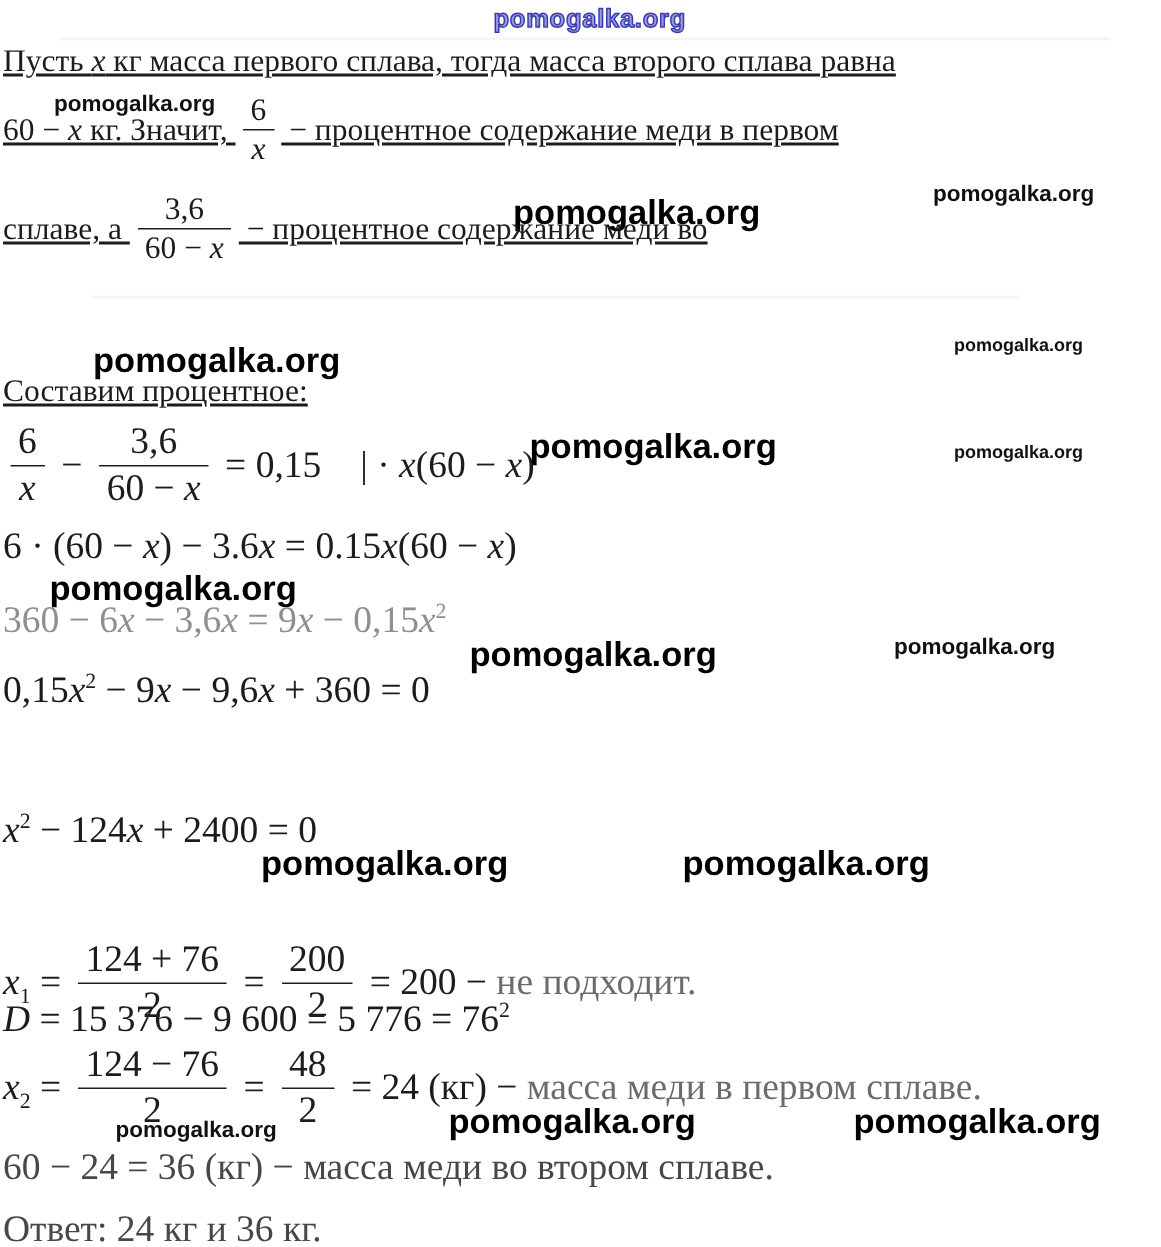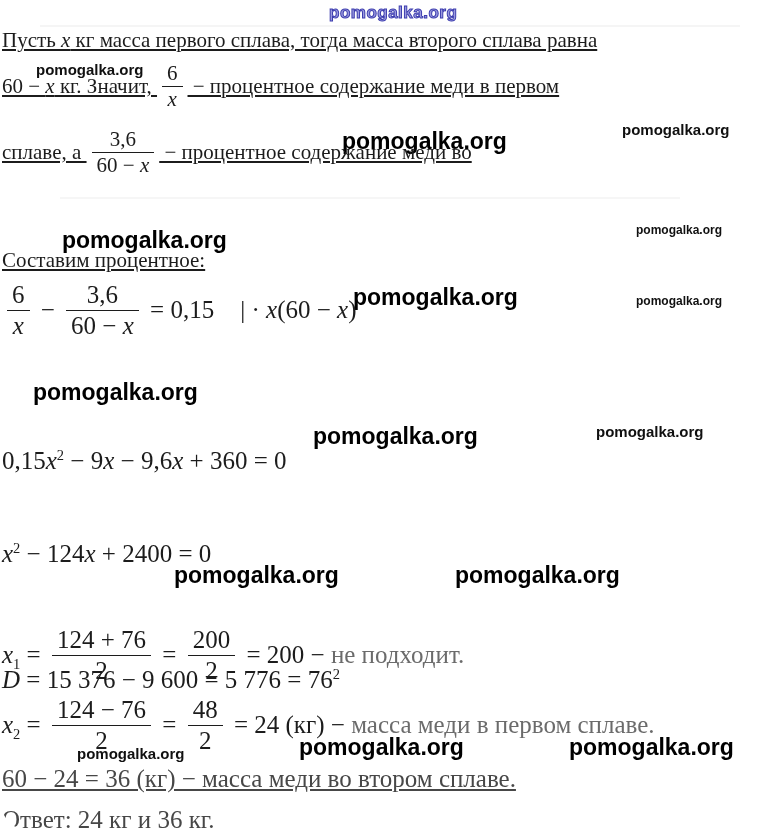--- a/index.html
+++ b/index.html
@@ -11,21 +11,20 @@
   }
   html, body { margin: 0; padding: 0; background: #ffffff; }
   .page {
     position: relative;
     width: 774px;
     height: 831px;
     background: #ffffff;
     overflow: hidden;
     font-family: "Liberation Serif", "DejaVu Serif", serif;
     color: var(--text);
-    border-radius: 31px;
   }
   .line, .eq {
     position: absolute;
     left: 2px;
     white-space: nowrap;
   }
   .line { font-size: 21px; line-height: 1.25; text-decoration: underline; }
   .eq   { font-size: 25px; line-height: 1.25; }
   .frac {
     display: inline-block;
@@ -88,21 +87,23 @@
   <div class="wm wm-b" style="left:299px; top:734px;">pomogalka.org</div>
   <div class="wm wm-b" style="left:569px; top:734px;">pomogalka.org</div>
   <div class="wm wm-s" style="left:77px;  top:745px;">pomogalka.org</div>
 
   <div class="line" style="top:27px;"><span>Пусть </span><i>x</i><span> кг масса первого сплава, тогда масса второго сплава равна</span></div>
   <div class="line" style="top:63px;"><span>60 − </span><i>x</i><span> кг. Значит, </span><span class="frac"><span class="num"><span>6</span></span><span class="den"><i>x</i></span></span><span> − процентное содержание меди в первом</span></div>
   <div class="line" style="top:129px;"><span>сплаве, а </span><span class="frac"><span class="num"><span>3,6</span></span><span class="den"><span>60 − </span><i>x</i></span></span><span> − процентное содержание меди во</span></div>
   <div class="line" style="top:247px;">Составим процентное:</div>
 
   <div class="eq" style="top:282px;"><span class="frac"><span class="num"><span>6</span></span><span class="den"><i>x</i></span></span><span> − </span><span class="frac"><span class="num"><span>3,6</span></span><span class="den"><span>60 − </span><i>x</i></span></span><span> = 0,15</span><span class="gap" style="width: 26px;"></span><span>| · </span><i>x</i><span>(60 − </span><i>x</i><span>)</span></div>
+  <div class="eq" style="top:349px;"><span>6 · (60 − </span><i>x</i><span>) − 3.6</span><i>x</i><span> = 0.15</span><i>x</i><span>(60 − </span><i>x</i><span>)</span></div>
+  <div class="eq faded" style="top:398px;"><span>360 − 6</span><i>x</i><span> − 3,6</span><i>x</i><span> = 9</span><i>x</i><span> − 0,15</span><i>x</i><span class="sup">2</span></div>
   <div class="eq" style="top:445px;"><span>0,15</span><i>x</i><span class="sup">2</span><span> − 9</span><i>x</i><span> − 9,6</span><i>x</i><span> + 360 = 0</span></div>
   <div class="eq" style="top:538px;"><i>x</i><span class="sup">2</span><span> − 124</span><i>x</i><span> + 2400 = 0</span></div>
   <div class="eq" style="top:620px;margin-top:44px;"><i>D</i><span> = 15 376 − 9 600 = 5 776 = 76</span><span class="sup">2</span></div>
   <div class="eq" style="top:627px;"><i>x</i><span class="sub">1</span><span> = </span><span class="frac"><span class="num"><span>124 + 76</span></span><span class="den"><span>2</span></span></span><span> = </span><span class="frac"><span class="num"><span>200</span></span><span class="den"><span>2</span></span></span><span> = 200 − </span><span class="semi">не подходит.</span></div>
   <div class="eq" style="top:697px;"><i>x</i><span class="sub">2</span><span> = </span><span class="frac"><span class="num"><span>124 − 76</span></span><span class="den"><span>2</span></span></span><span> = </span><span class="frac"><span class="num"><span>48</span></span><span class="den"><span>2</span></span></span><span> = 24 (кг) − </span><span class="semi">масса меди в первом сплаве.</span></div>
-  <div class="eq dim" style="top:763px;text-decoration:underline;">60 − 24 = 36 (кг) − масса меди во втором сплаве.</div>
+  <div class="eq dim" style="top:763px;">60 − 24 = 36 (кг) − масса меди во втором сплаве.</div>
   <div class="eq dim" style="top:804px;">Ответ: 24 кг и 36 кг.</div>
 
 </div>
 
 </body></html>

